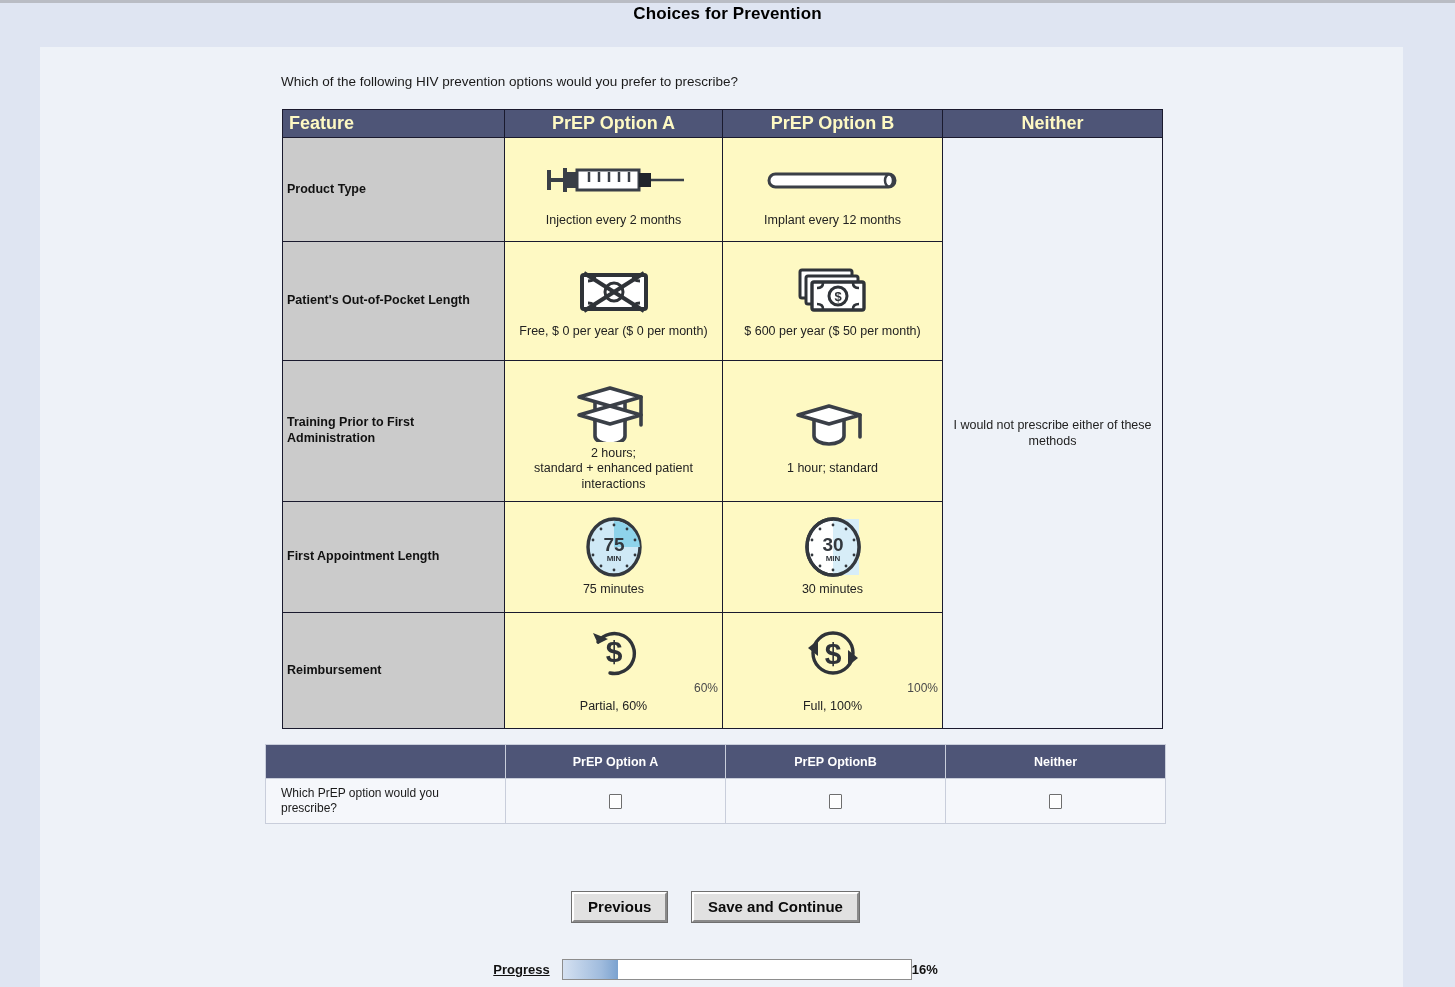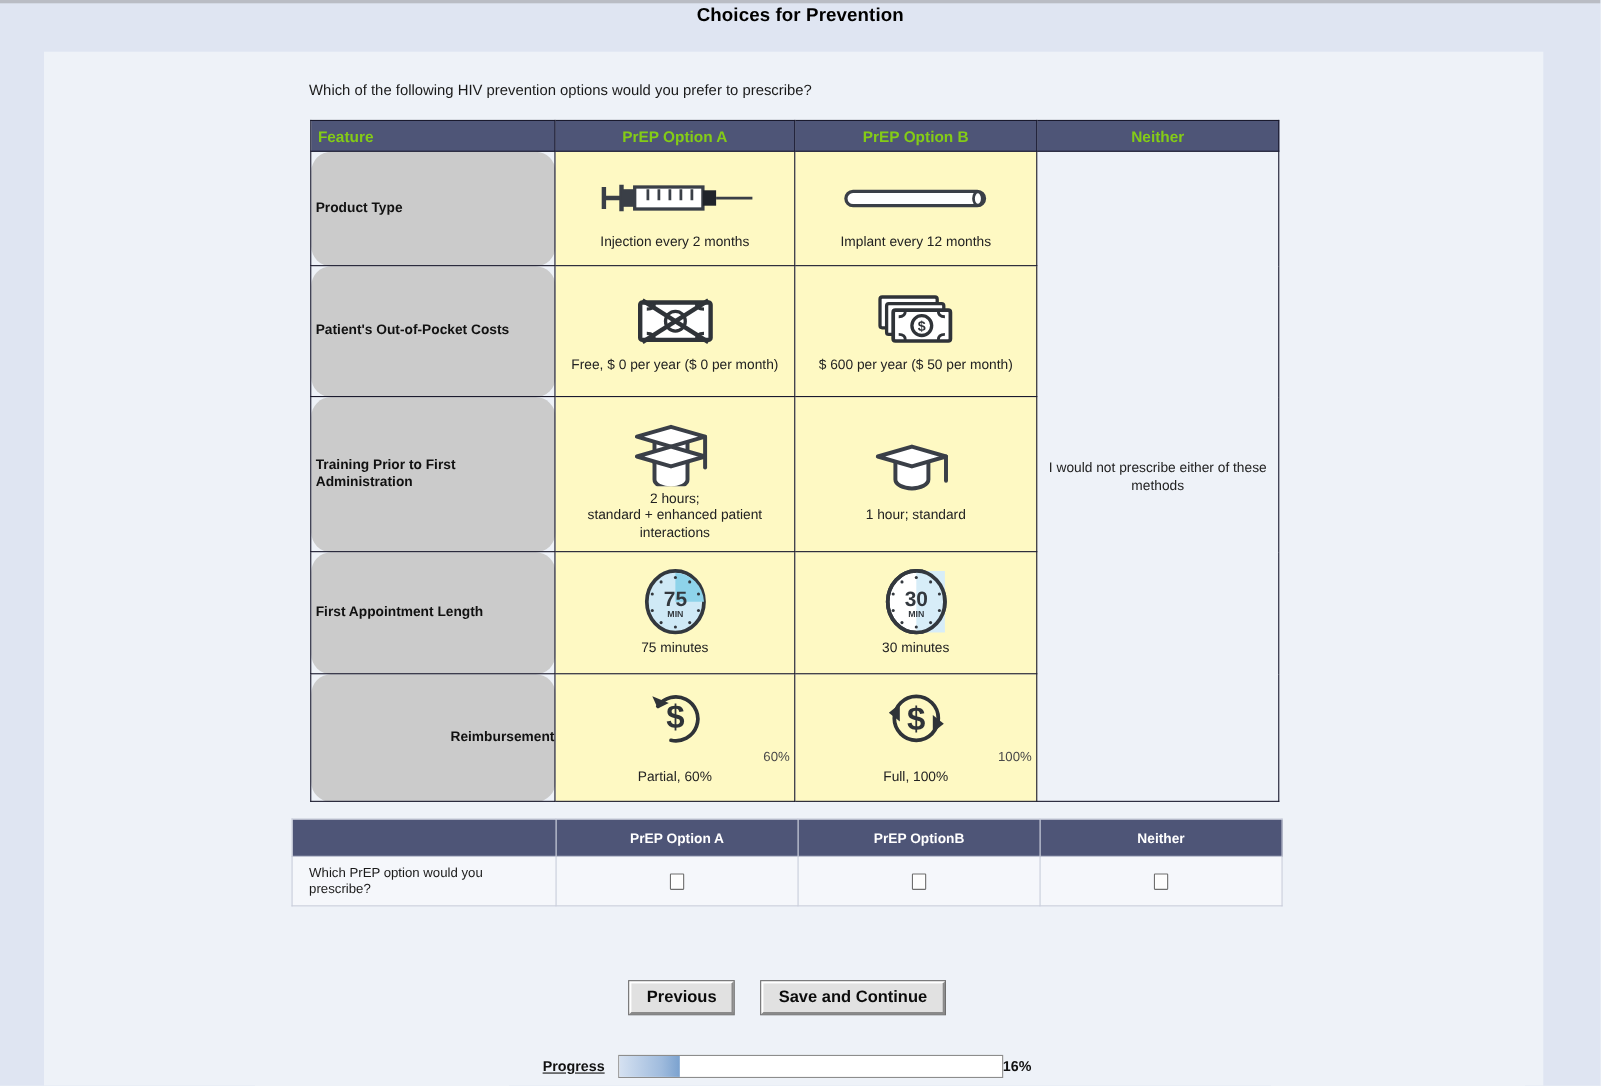--- a/index.html
+++ b/index.html
@@ -31,43 +31,42 @@
 
   
   .compare-table{
     position:absolute;left:242px;top:62px;
     border-collapse:collapse;
     table-layout:fixed;
     width:878px;
     border:1px solid #1a1a2e;
   }
   .compare-table th{
-    background:#4e5577;color:#84cc16;
-    font-size:14px;font-weight:bold;
+    background:#4e5577;color:#fef9c3;
+    font-size:18px;font-weight:bold;
     height:27px;
     border:1px solid #1a1a2e;
     text-align:center;
     padding:0 6px;
   }
   .compare-table th.feature-head{text-align:left;padding-left:6px;}
   .compare-table td{
     border:1px solid #1a1a2e;
     vertical-align:middle;
     font-size:12.5px;
     color:#222;
   }
   .compare-table td.feature-cell{
     background:#cbcbcb;
     font-weight:bold;
     font-size:12.5px;
     color:#111;
     padding:4px 0 4px 4px;
     text-align:left;
     line-height:1.25;
-    border-radius:18px;
   }
   .compare-table td.opt-cell{
     background:#fef9c3;
     text-align:center;
     padding:5px 4px 5px 4px;
   }
   .compare-table td.neither-cell{
     background:#eef2f8;
     text-align:center;
     padding:8px 10px;
@@ -226,21 +225,21 @@
               <rect x="6" y="9" width="126" height="13" rx="6.5" fill="#ffffff" stroke="#3a3f47" stroke-width="3"></rect>
               <ellipse cx="126" cy="15.5" rx="4" ry="6" fill="#ffffff" stroke="#3a3f47" stroke-width="2.5"></ellipse>
             </svg>
           </span>
           <span class="cell-label">Implant every 12 months</span>
         </td>
         <td class="neither-cell" rowspan="5">I would not prescribe either of these methods</td>
       </tr>
 
       <tr>
-        <td class="feature-cell" style="height:110px;">Patient's Out-of-Pocket Costs</td>
+        <td class="feature-cell" style="height:110px;">Patient's Out-of-Pocket Length</td>
         <td class="opt-cell">
           <span class="icon-wrap">
             <svg width="72" height="52" viewBox="0 0 72 52">
               <rect x="4" y="10" width="64" height="34" rx="2" fill="#ffffff" stroke="#2f3338" stroke-width="4"></rect>
               <circle cx="36" cy="27" r="9" fill="none" stroke="#2f3338" stroke-width="3"></circle>
               <path d="M10 16 q7 0 7 -6 M62 16 q-7 0 -7 -6 M10 38 q7 0 7 6 M62 38 q-7 0 -7 6" fill="none" stroke="#2f3338" stroke-width="3"></path>
               <line x1="6" y1="8" x2="66" y2="46" stroke="#2f3338" stroke-width="4"></line>
               <line x1="66" y1="8" x2="6" y2="46" stroke="#2f3338" stroke-width="4"></line>
             </svg>
           </span>
@@ -337,21 +336,21 @@
               </g>
               <text x="30" y="35" font-family="'Liberation Sans',sans-serif" font-size="19" font-weight="bold" fill="#33383e" text-anchor="middle">30</text>
               <text x="30" y="45" font-family="'Liberation Sans',sans-serif" font-size="8" font-weight="bold" fill="#33383e" text-anchor="middle">MIN</text>
             </svg>
           </span>
           <span class="cell-label">30 minutes</span>
         </td>
       </tr>
 
       <tr>
-        <td class="feature-cell" style="height:107px;text-align:right;">Reimbursement</td>
+        <td class="feature-cell" style="height:107px;">Reimbursement</td>
         <td class="opt-cell">
           <span class="icon-wrap" style="height:54px;">
             <svg width="56" height="54" viewBox="0 0 56 54">
               <path d="M12 16 A20 20 0 1 1 24 47" fill="none" stroke="#2f3338" stroke-width="3.4" stroke-linecap="round"></path>
               <path d="M7 7 L12 18 L22 13 Z" fill="#2f3338"></path>
               <text x="28" y="36" font-family="'Liberation Sans',sans-serif" font-size="30" font-weight="bold" fill="#2f3338" text-anchor="middle">$</text>
             </svg>
           </span>
           <span class="pct-label">60%</span>
           <span class="cell-label">Partial, 60%</span>

